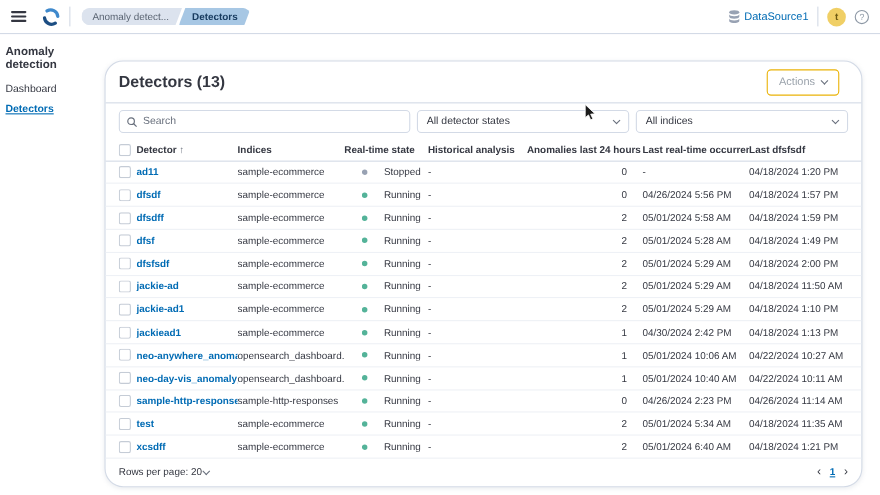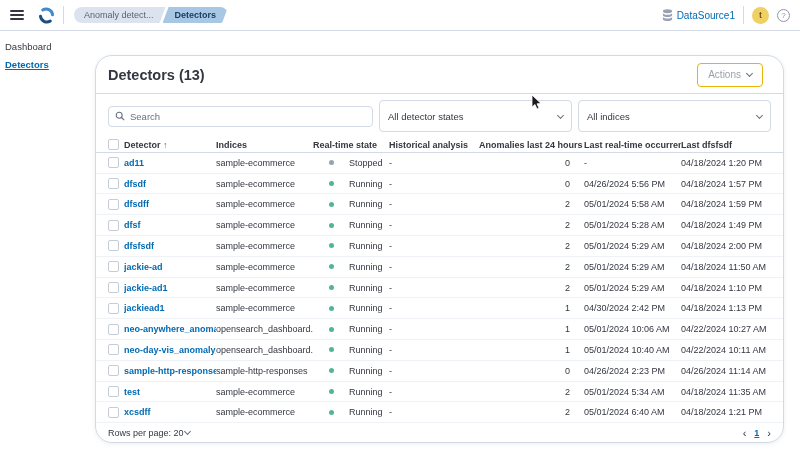--- a/index.html
+++ b/index.html
@@ -51,21 +51,21 @@
   .btn.primary { background:#0a68af; border:1px solid #0a68af; color:#fff;
     font-weight:bold; padding:0 12px; }
   .divider { border-top:1px solid #d3dae6; }
 
   .filters { display:flex; gap:6px; padding:6px 12px; align-items:center; }
   .search-box { flex:0 0 265px; height:21px; border:1px solid #d3dae6; border-radius:4px;
     display:flex; align-items:center; padding:0 6px; gap:5px; background:#fff; }
   .search-box input { border:none; outline:none; font-size:9.5px; flex:1;
     font-family:inherit; color:#343741; background:transparent; }
   .search-box input::placeholder { color:#69707d; }
-  .select { flex:1; height:32px; border:1px solid #d3dae6; border-radius:4px;
+  .select { flex:1; height:21px; border:1px solid #d3dae6; border-radius:4px;
     display:flex; align-items:center; padding:0 8px; font-size:9.5px;
     color:#343741; cursor:pointer; background:#fff; }
   .select .lbl { flex:1; }
   .chev { width:5px; height:5px; border-right:1.2px solid #69707d;
     border-bottom:1.2px solid #69707d; transform:rotate(45deg); margin-top:-2px; }
 
   
   .grid-row { display:grid; grid-template-columns:16px 92px 97px 76px 90px 95px 107px 1fr;
     align-items:center; padding:0 12px; }
   .thead { height:21px; font-size:9px; font-weight:bold; color:#343741;
@@ -120,20 +120,21 @@
       <path d="M1 8.4c0 1.1 2.2 2 5 2s5-.9 5-2V11c0 1.1-2.2 2-5 2s-5-.9-5-2z"></path>
     </svg>
     <span>DataSource1</span>
   </div>
   <div class="vdiv"></div>
   <div class="avatar">t</div>
   <div class="help">?</div>
 </div>
 
 <div class="sidebar">
+  <h2>Anomaly detection</h2>
   <div class="side-link">Dashboard</div>
   <div class="side-link active">Detectors</div>
 </div>
 
 <div class="panel">
 
   <div class="panel-head">
     <div class="panel-title">Detectors (13)</div>
     <button class="btn secondary">
       <span>Actions</span>

